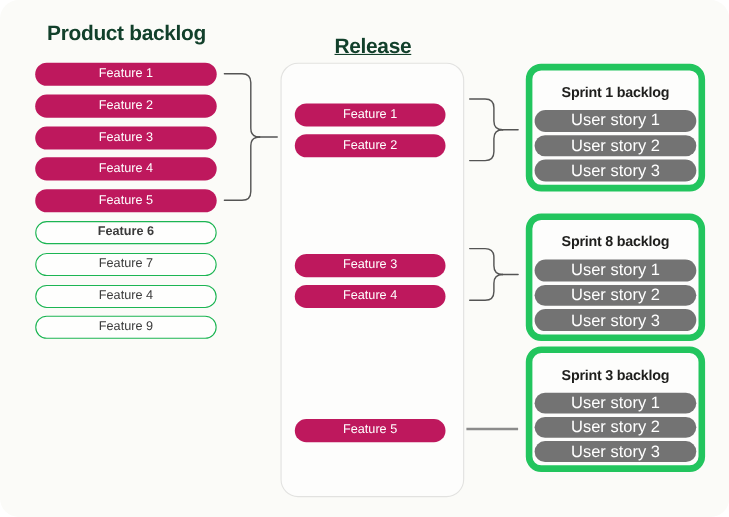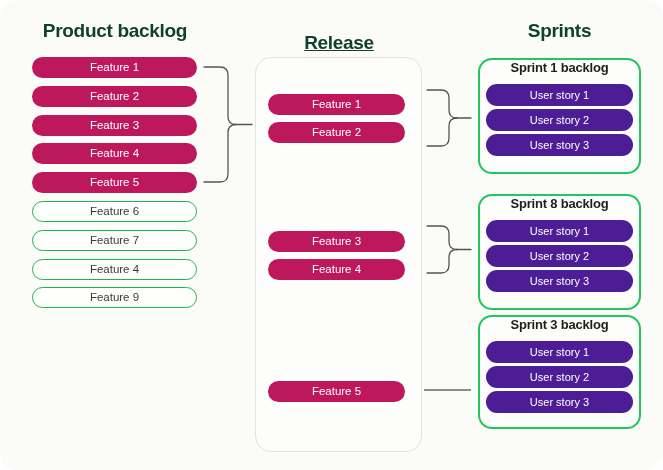--- a/index.html
+++ b/index.html
@@ -32,59 +32,59 @@
     display:flex;align-items:center;justify-content:center;
     font-size:11.5px;
     line-height:1;
   }
   .filled{background:#be185d;color:#ffffff;}
   .outline{background:#FEFEFD;border:1.5px solid #1CB553;color:#3A3A3A;}
 
   
   .bl{left:32px;width:165px;}
   .bl-0{top:57px;}.bl-1{top:86px;}.bl-2{top:115px;}.bl-3{top:143px;}
-  .bl-4{top:172px;}.bl-5{top:201px;}.bl-6{top:230px;}.bl-7{top:259px;}.bl-8{top:287px;}
+  .bl-4{top:172px;}.bl-5{top:201px;font-weight:bold;}.bl-6{top:230px;}.bl-7{top:259px;}.bl-8{top:287px;}
 
   
   .release-box{
     position:absolute;
     left:255px;top:57px;width:167px;height:395px;
     box-sizing:border-box;
     background:#FDFDFC;
     border:1px solid #E2E2E0;
     border-radius:16px;
   }
   .rel{left:12px;width:137px;}
   .rel-0{top:36px;}.rel-1{top:64px;}.rel-2{top:173px;}.rel-3{top:201px;}.rel-4{top:323px;}
 
   
   .sprint-card{
     position:absolute;
     left:478px;width:163px;
     box-sizing:border-box;
     background:#FDFDFC;
-    border:2px solid #22c55e;
+    border:6px solid #22c55e;
     border-radius:14px;
     display:flex;flex-direction:column;align-items:center;
-    padding-top:0;
+    padding-top:12px;
   }
   .sc-0{top:58px;height:116px;}
   .sc-1{top:194px;height:116px;}
   .sc-2{top:315px;height:114px;}
   .card-title{
     font-size:13px;font-weight:bold;color:#1E1E1C;
     letter-spacing:-0.2px;
     margin-bottom:9px;
   }
   .story{
     width:147px;height:22px;
     border-radius:11px;
-    background:#4c1d95;color:#ffffff;
+    background:#737373;color:#ffffff;
     display:flex;align-items:center;justify-content:center;
-    font-size:11px;line-height:1;
+    font-size:15px;line-height:1;
     margin-bottom:3px;
   }
 
   .connectors{
     position:absolute;left:0;top:0;
     pointer-events:none;
   }
   .brace{fill:none;stroke:#545454;stroke-width:1.3;stroke-linecap:round;}
   .straight{fill:none;stroke:#8B8B8B;stroke-width:2.2;stroke-linecap:butt;}
 </style>
@@ -111,21 +111,20 @@
       <path class="brace" d="M427,226 H441 Q449,226 449,234 V241.5 Q449,249.5 457,249.5"></path>
       <path class="brace" d="M427,273 H441 Q449,273 449,265 V257.5 Q449,249.5 457,249.5"></path>
       <path class="brace" d="M457,249.5 H471"></path>
     </g>
 
     <path class="straight" d="M424,390 H471"></path>
   </svg>
 
   <h2 class="col-title t-backlog">Product backlog</h2>
   <h2 class="col-title t-release">Release</h2>
-  <h2 class="col-title t-sprints">Sprints</h2>
 
   <div class="pill filled bl bl-0">Feature 1</div>
   <div class="pill filled bl bl-1">Feature 2</div>
   <div class="pill filled bl bl-2">Feature 3</div>
   <div class="pill filled bl bl-3">Feature 4</div>
   <div class="pill filled bl bl-4">Feature 5</div>
   <div class="pill outline bl bl-5">Feature 6</div>
   <div class="pill outline bl bl-6">Feature 7</div>
   <div class="pill outline bl bl-7">Feature 4</div>
   <div class="pill outline bl bl-8">Feature 9</div>

